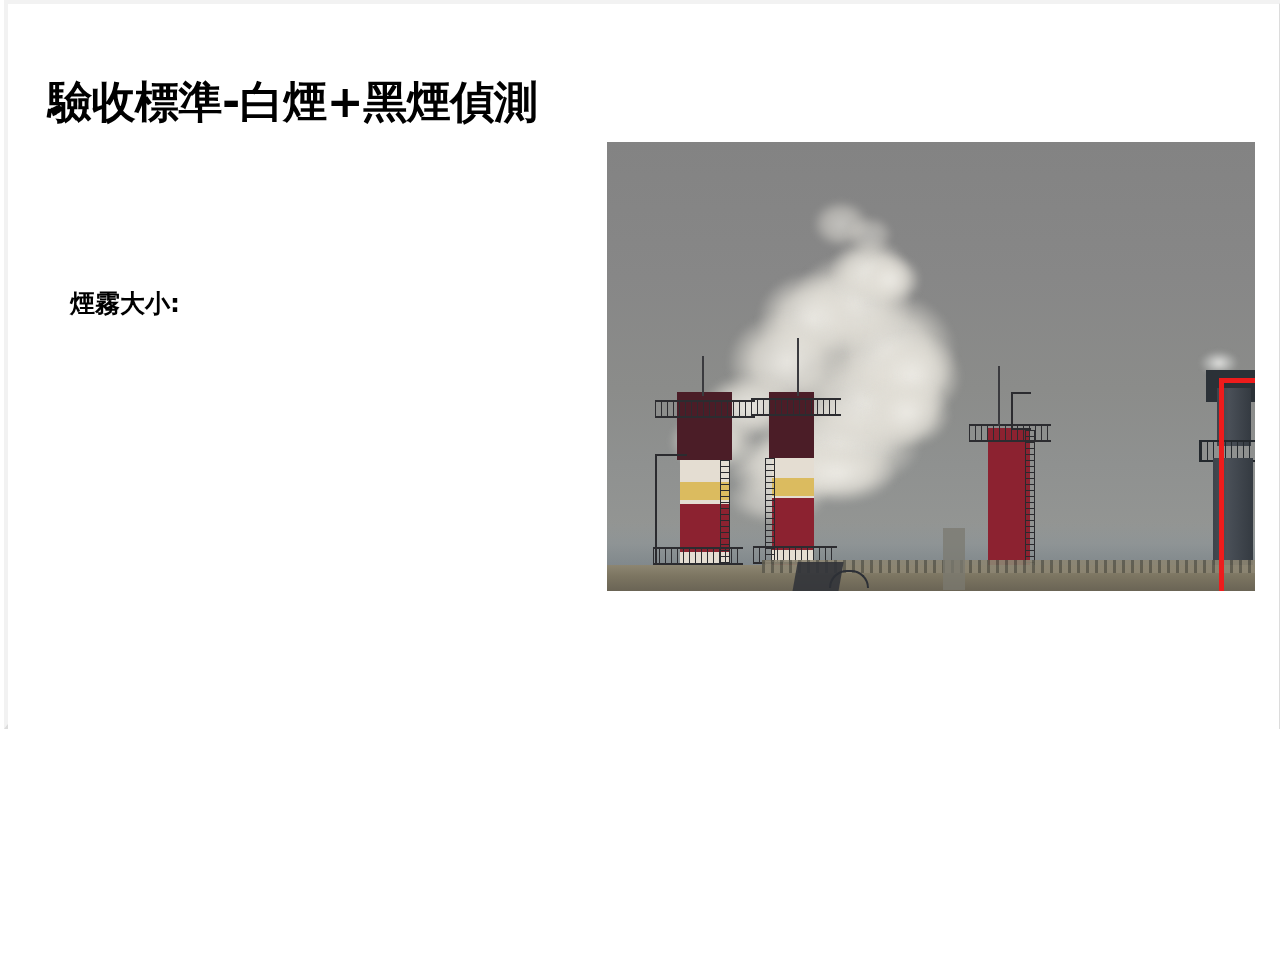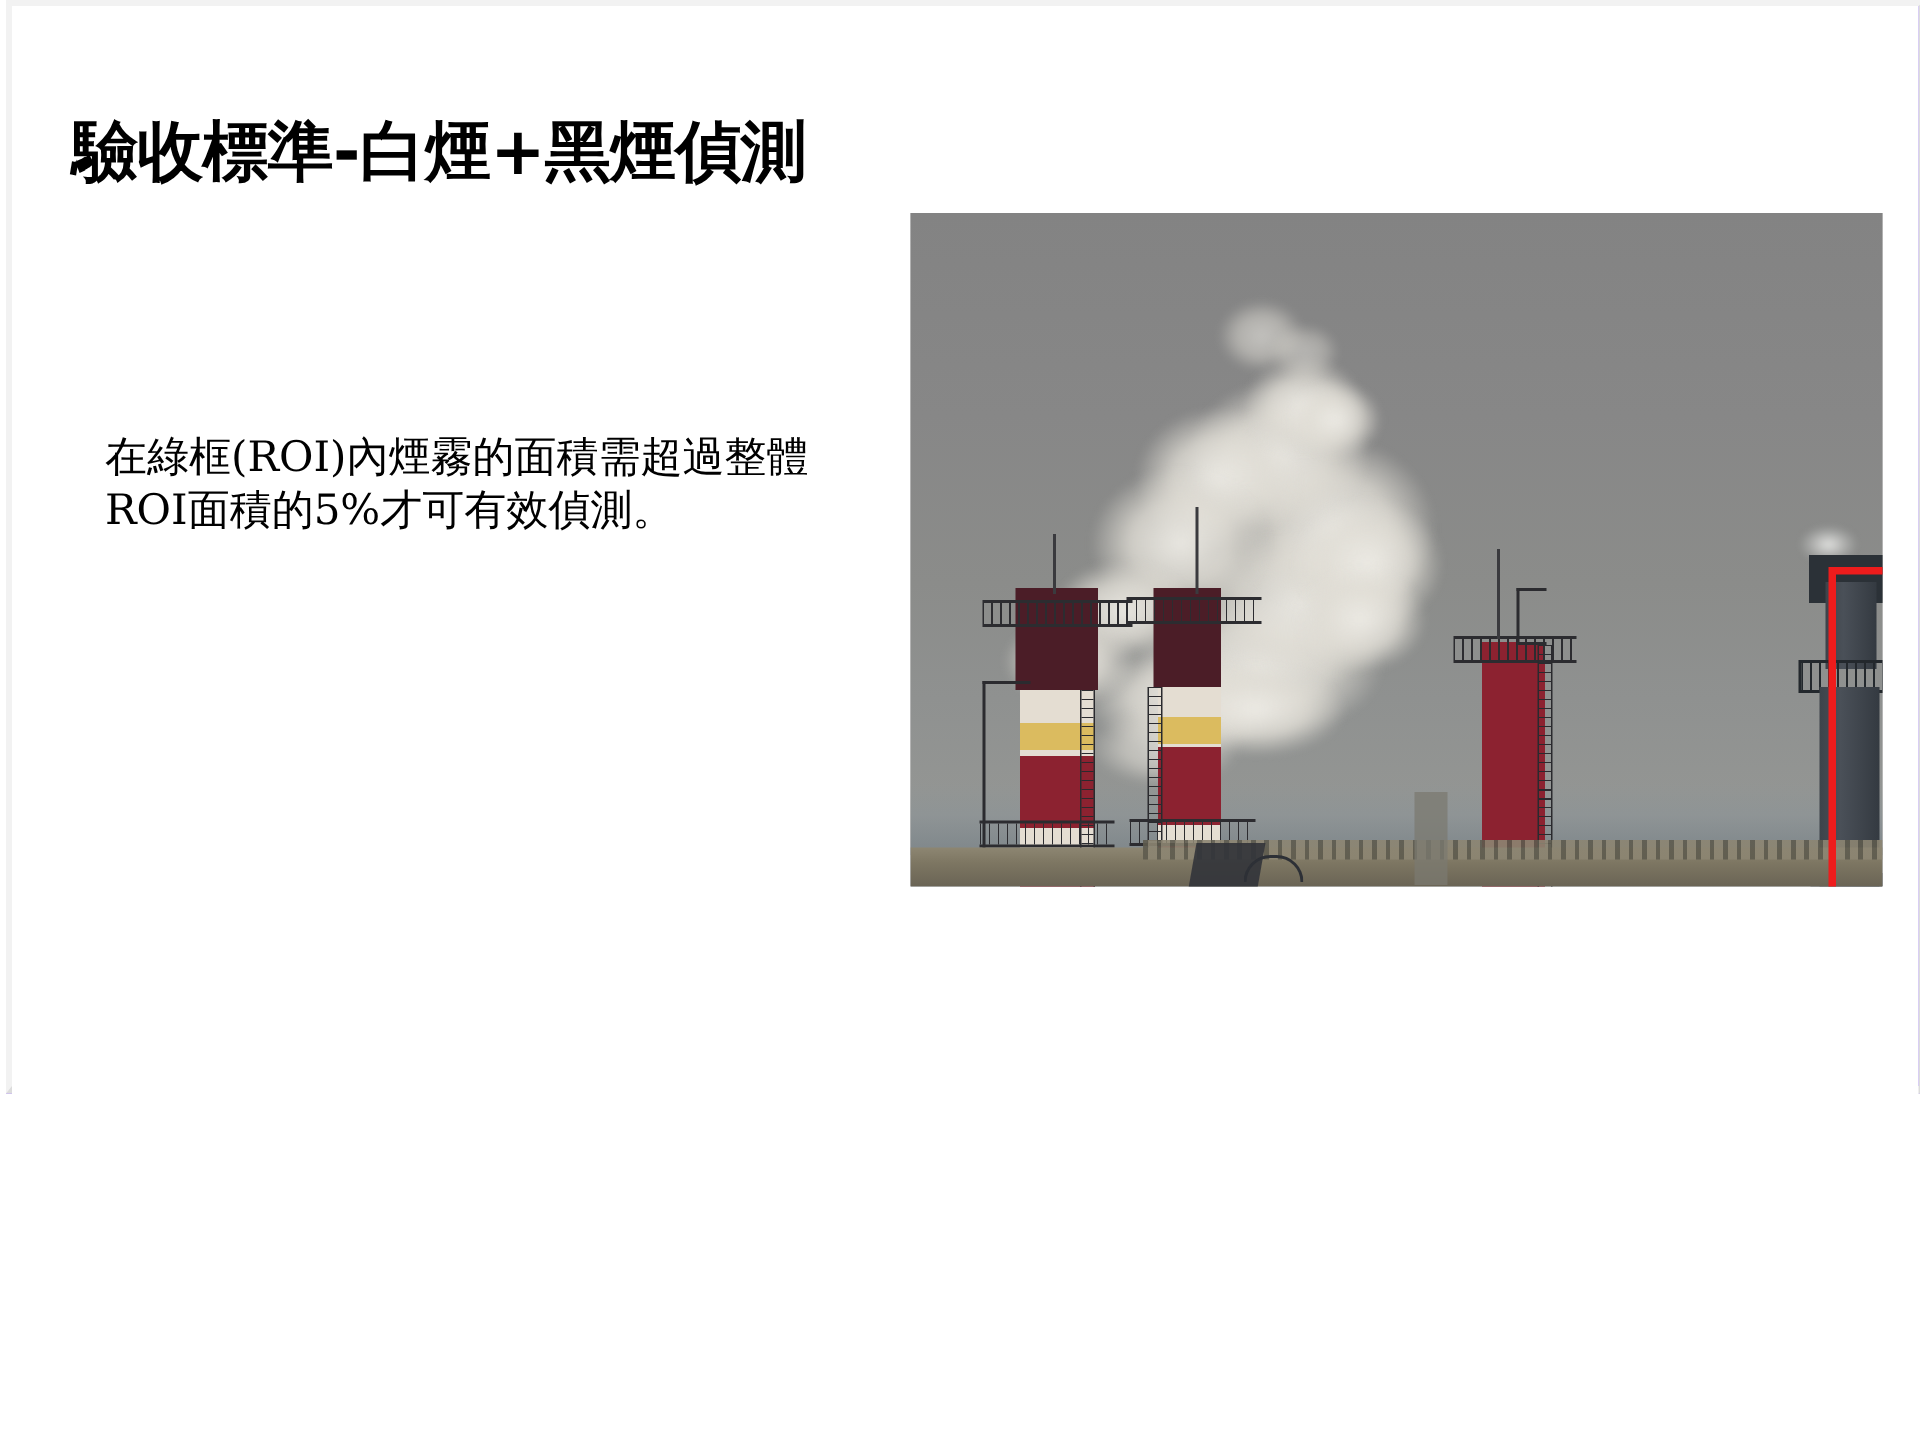--- a/index.html
+++ b/index.html
@@ -201,21 +201,21 @@
 <body>
 
 <div id="slide">
  <div id="slide-inner">
 
   <div id="title">驗收標準-白煙+黑煙偵測</div>
 
   <div id="body-col">
 
     <div class="blk">
-      <p class="blk-body">在綠框(ROI)內煙霧的面積需超過整體ROI面積的5%才可有效偵測。</p>
+      <p class="blk-head">煙霧大小:</p>
     </div>
 
     <div class="blk">
     </div>
 
   </div>
 
   <div id="photo">
 
     <div id="sky"></div>

